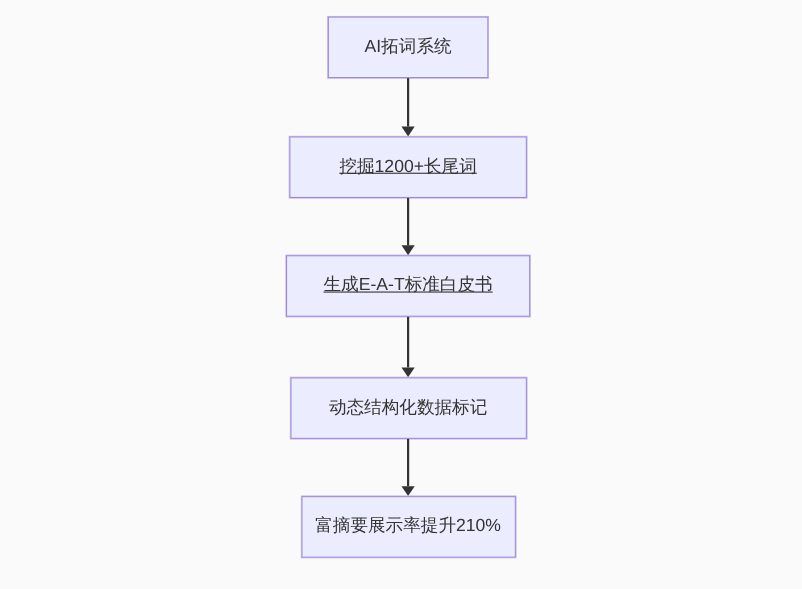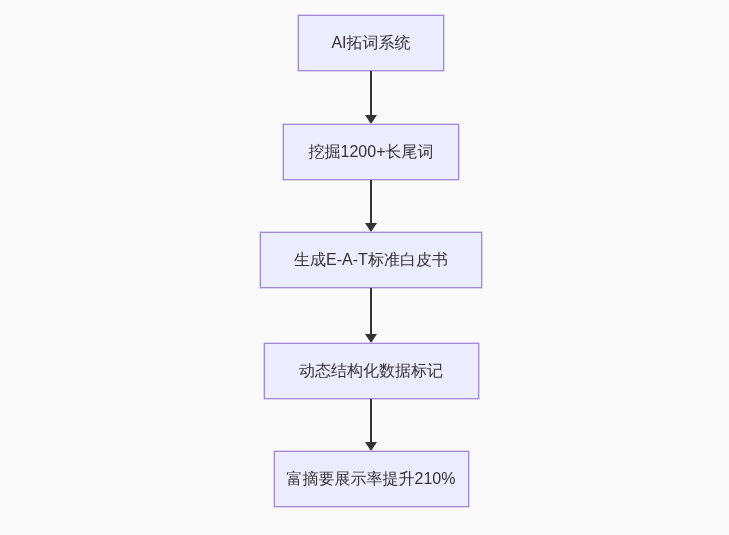--- a/index.html
+++ b/index.html
@@ -28,22 +28,22 @@
     box-shadow: 0 0 0 0.5px #b9a9e6;
     display: flex;
     align-items: center;
     justify-content: center;
     color: #333333;
     font-size: 16px;
     line-height: 1;
     white-space: nowrap;
   }
   .node-1 { width: 146px; }
-  .node-2 { width: 176px; }
-  .node-3 { width: 222px; }
+  .node-2 { width: 216px; text-decoration: underline; }
+  .node-3 { width: 222px; text-decoration: underline; }
   .node-4 { width: 215px; }
   .node-5 { width: 195px; }
   .flow-arrow {
     display: flex;
     flex-direction: column;
     align-items: center;
   }
   .arrow-1 { height: 53px; }
   .arrow-2 { height: 52px; }
   .arrow-3 { height: 55px; }

